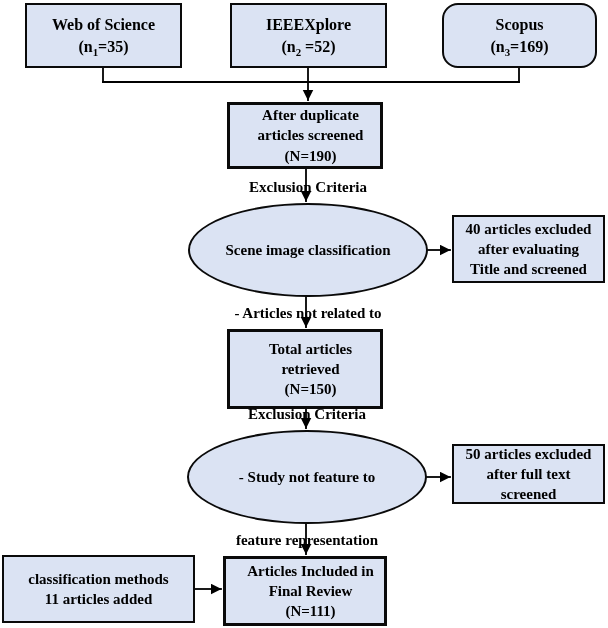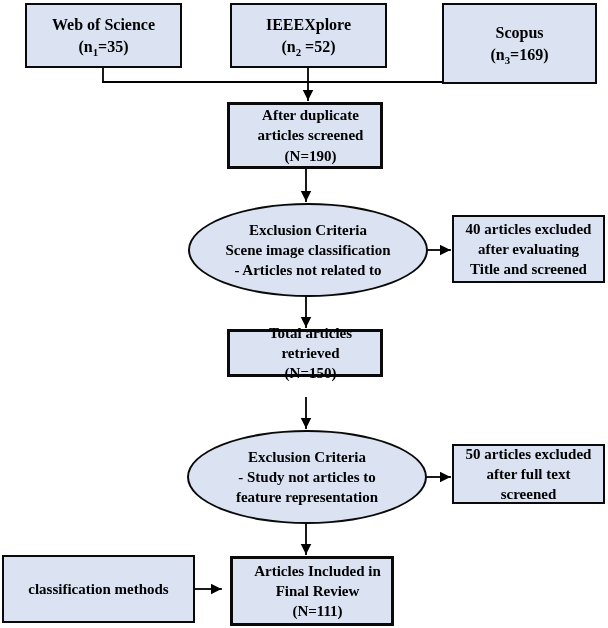--- a/index.html
+++ b/index.html
@@ -18,21 +18,21 @@
     text-align:center;
     background:var(--node-fill,#dbe3f3);
     border:2.5px solid var(--node-border,#000);
     color:var(--text,#000);
     font-weight:bold;
     font-size:15px;
     line-height:1.34;
   }
   .node.thick{border-width:3px;padding-left:11px;}
   .node.top{font-size:16px;}
-  .node.ellipse{border-radius:50%;border-width:2.5px;}
+  .node.ellipse{border-radius:50%;border-width:2.5px;gap:43px;}
   .ln{white-space:nowrap;}
   sub.nsub{font-size:0.68em;line-height:0;font-weight:bold;}
 </style>
 </head>
 <body>
 
 <div id="canvas">
 
   <svg id="connectors" viewBox="0 0 608 628" xmlns="http://www.w3.org/2000/svg">
     <defs>
@@ -58,21 +58,21 @@
   <div class="node top" style="left:25px;top:3px;width:157px;height:65px;">
     <div class="ln">Web of Science</div>
     <div class="ln"><span>(n</span><sub class="nsub">1</sub><span>=35)</span></div>
   </div>
 
   <div class="node top" style="left:230px;top:3px;width:157px;height:65px;">
     <div class="ln">IEEEXplore</div>
     <div class="ln"><span>(n</span><sub class="nsub">2</sub><span> =52)</span></div>
   </div>
 
-  <div class="node top" style="left:442px;top:3px;width:155px;height:81px;">
+  <div class="node top" style="left:442px;top:3px;width:155px;height:65px;border-radius:16px;">
     <div class="ln">Scopus</div>
     <div class="ln"><span>(n</span><sub class="nsub">3</sub><span>=169)</span></div>
   </div>
 
   <div class="node thick" style="left:227px;top:102px;width:156px;height:67px;">
     <div class="ln">After duplicate</div>
     <div class="ln">articles screened</div>
     <div class="ln">(N=190)</div>
   </div>
 
@@ -81,41 +81,42 @@
     <div class="ln">Scene image classification</div>
     <div class="ln">- Articles not related to</div>
   </div>
 
   <div class="node" style="left:452px;top:215px;width:153px;height:68px;text-align:center;">
     <div class="ln">40 articles excluded</div>
     <div class="ln">after evaluating</div>
     <div class="ln">Title and screened</div>
   </div>
 
-  <div class="node thick" style="left:227px;top:329px;width:156px;height:48px;">
+  <div class="node thick" style="left:227px;top:329px;width:156px;height:80px;">
     <div class="ln">Total articles</div>
     <div class="ln">retrieved</div>
     <div class="ln">(N=150)</div>
   </div>
 
   <div class="node ellipse" style="left:187px;top:430px;width:240px;height:94px;">
     <div class="ln">Exclusion Criteria</div>
-    <div class="ln">- Study not articles to</div>
+    <div class="ln">- Study not feature to</div>
     <div class="ln">feature representation</div>
   </div>
 
   <div class="node" style="left:452px;top:444px;width:153px;height:60px;">
     <div class="ln">50 articles excluded</div>
     <div class="ln">after full text</div>
     <div class="ln">screened</div>
   </div>
 
   <div class="node" style="left:2px;top:555px;width:193px;height:68px;">
     <div class="ln">classification methods</div>
+    <div class="ln">11 articles added</div>
   </div>
 
-  <div class="node thick" style="left:230px;top:556px;width:164px;height:70px;">
+  <div class="node thick" style="left:223px;top:556px;width:164px;height:70px;">
     <div class="ln">Articles Included in</div>
     <div class="ln">Final Review</div>
     <div class="ln">(N=111)</div>
   </div>
 
 </div>
 
 </body></html>

